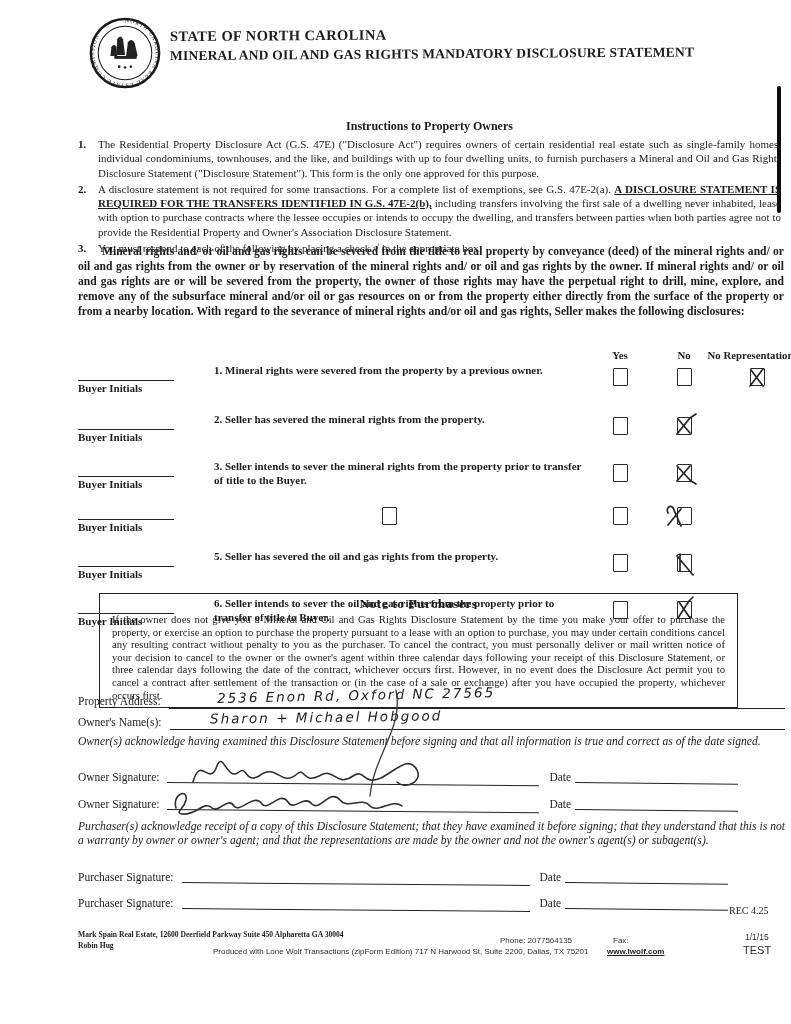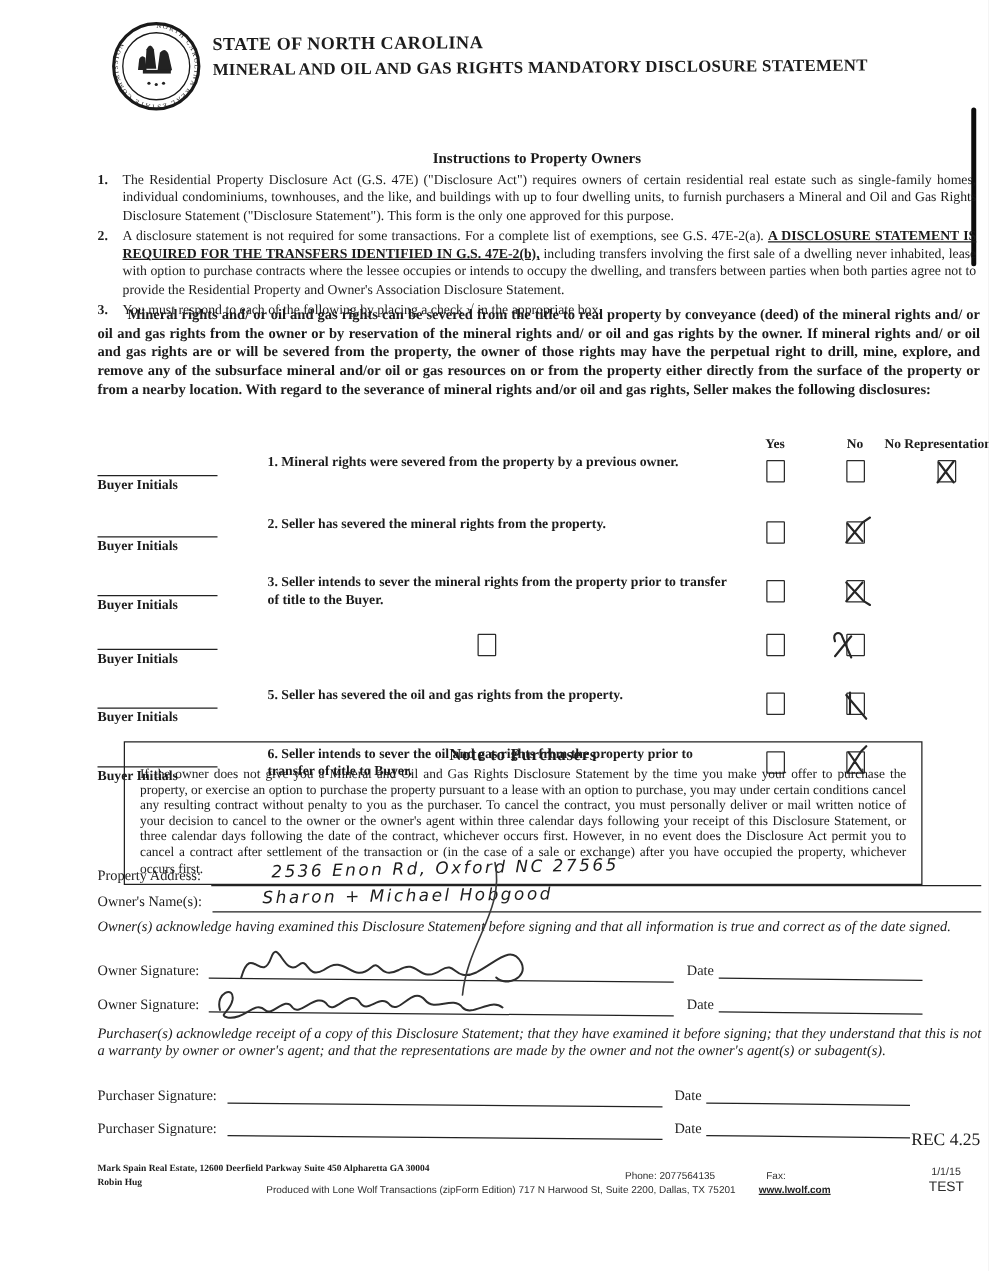--- a/index.html
+++ b/index.html
@@ -59,21 +59,21 @@
   .sigrow{position:absolute;left:78px;width:707px;display:flex;align-items:flex-end;font-size:11.5px;}
   .sig-line{border-bottom:1.4px solid #222;height:14px;position:relative;}
   .main-line{width:372px;margin-left:8px;transform:rotate(0.5deg);transform-origin:left bottom;}
   .date-label{padding:0 4px 0 10px;}
   .date-line{width:163px;transform:rotate(0.6deg);transform-origin:left bottom;}
   .sig-svg{position:absolute;overflow:visible;}
   .sig-svg path{stroke:#2e2e2e;stroke-width:1.6;fill:none;stroke-linecap:round;}
   .stray{position:absolute;overflow:visible;}
   .stray path{stroke:#3a3a3a;stroke-width:1.3;fill:none;stroke-linecap:round;}
   
-  .rec{position:absolute;top:905px;left:729px;font-size:14px;}
+  .rec{position:absolute;top:905px;left:729px;font-size:10px;}
   .f-broker{position:absolute;top:930px;left:78px;font-weight:bold;font-size:7.6px;}
   .f-agent{position:absolute;top:941px;left:78px;font-weight:bold;font-size:7.6px;}
   .f-sans{font-family:"Liberation Sans","DejaVu Sans",sans-serif;color:#2e2e2e;}
   .f-phone{position:absolute;top:936px;left:500px;font-size:8px;}
   .f-fax{position:absolute;top:936px;left:613px;font-size:8px;}
   .f-produced{position:absolute;top:947px;left:213px;font-size:8px;}
   .f-site{position:absolute;top:947px;left:607px;font-size:8px;text-decoration:underline;font-weight:bold;color:#222;}
   .f-rev{position:absolute;top:932px;left:745px;font-size:8.5px;}
   .f-test{position:absolute;top:944px;left:743px;font-size:11px;}
   .artifact{position:absolute;left:777px;top:86px;width:4px;height:127px;background:#0d0d0d;border-radius:2px;}

